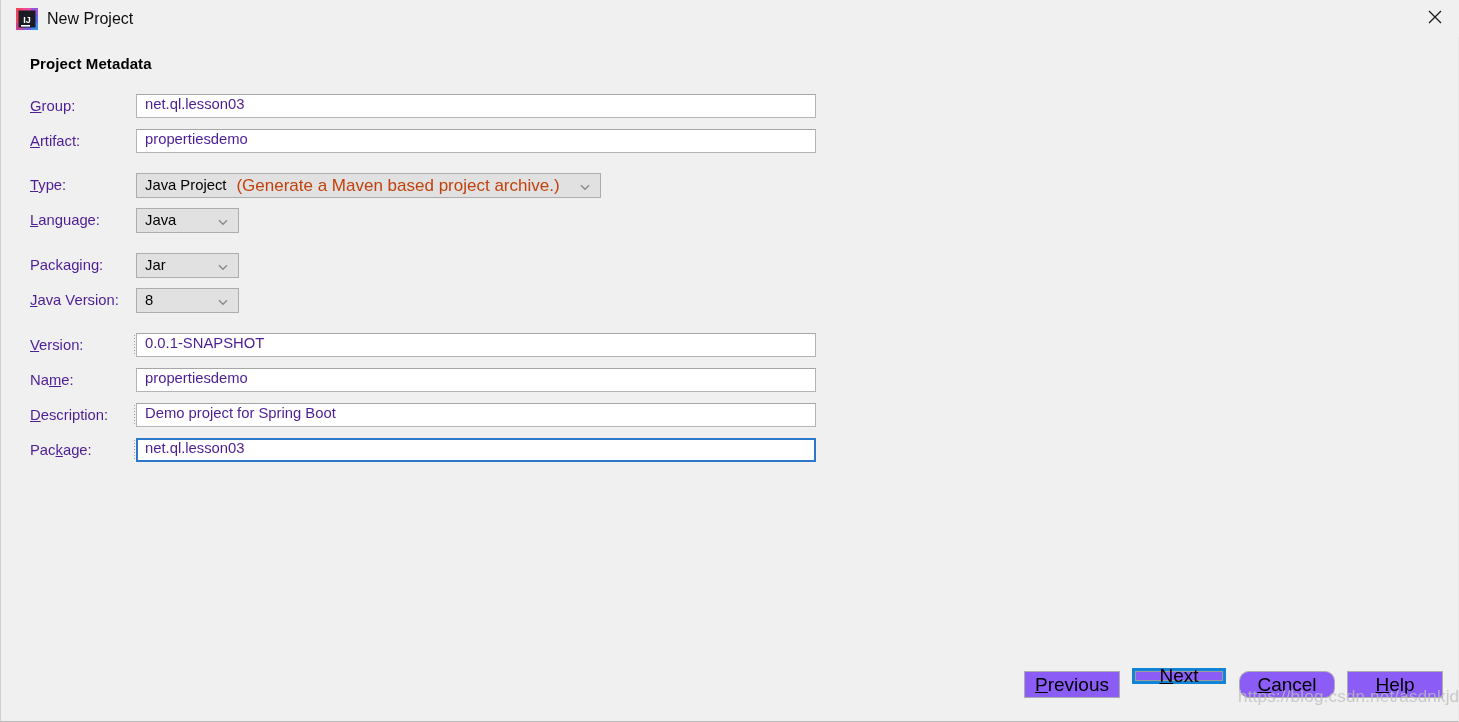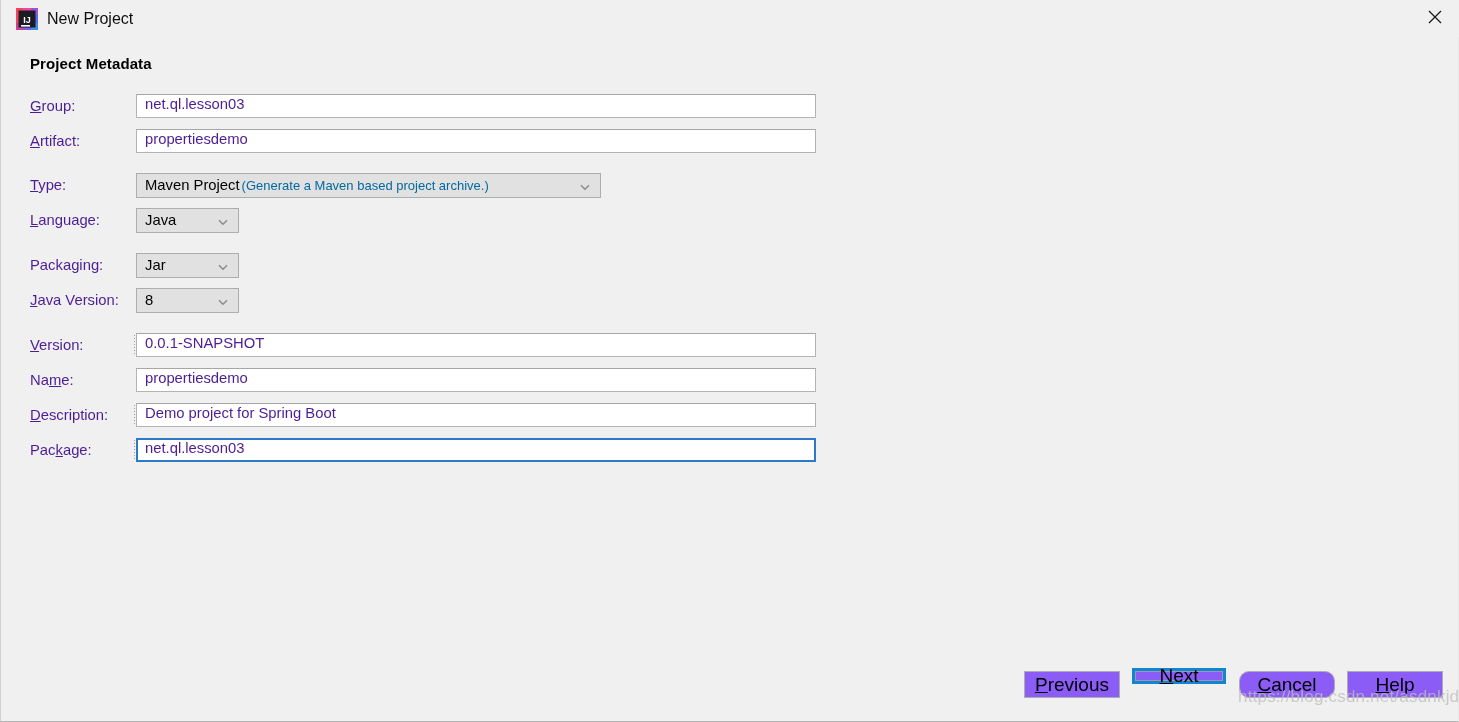--- a/index.html
+++ b/index.html
@@ -127,23 +127,23 @@
     cursor: default;
   }
   .combo .combo-text {
     padding-left: 8px;
     font-size: 14.8px;
     color: #000;
     white-space: nowrap;
     line-height: 23px;
   }
   .combo .combo-hint {
-    font-size: 13px;
-    color: #0369a1;
-    margin-left: 2px;
+    font-size: 17px;
+    color: #c2410c;
+    margin-left: 10px;
     white-space: nowrap;
     line-height: 23px;
   }
   .combo .chev {
     position: absolute;
     right: 9px; top: 50%;
     transform: translateY(-50%);
     width: 12px; height: 12px;
   }
   .combo.wide  { left: 135px; width: 465px; }
@@ -230,21 +230,21 @@
     </div>
 
     <div class="row" style="top:92px;">
       <div class="lbl"><u>A</u><span>rtifact:</span></div>
       <input class="textfield" type="text" value="propertiesdemo" style="">
     </div>
 
     <div class="row" style="top:136px;">
       <div class="lbl"><u>T</u><span>ype:</span></div>
       <div class="combo wide">
-        <span class="combo-text">Maven Project</span>
+        <span class="combo-text">Java Project</span>
         <span class="combo-hint">(Generate a Maven based project archive.)</span>
         <span class="chev">
           <svg width="12" height="12" viewBox="0 0 12 12">
             <path d="M2 4.2 L6 8.2 L10 4.2" stroke="#8a8a8a" stroke-width="1.4" fill="none"></path>
           </svg>
         </span>
       </div>
     </div>
 
     <div class="row" style="top:171px;">

